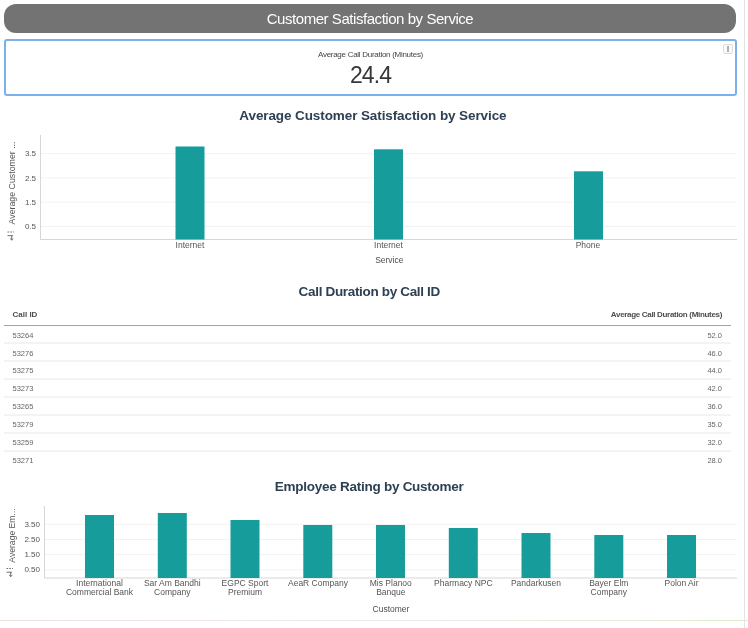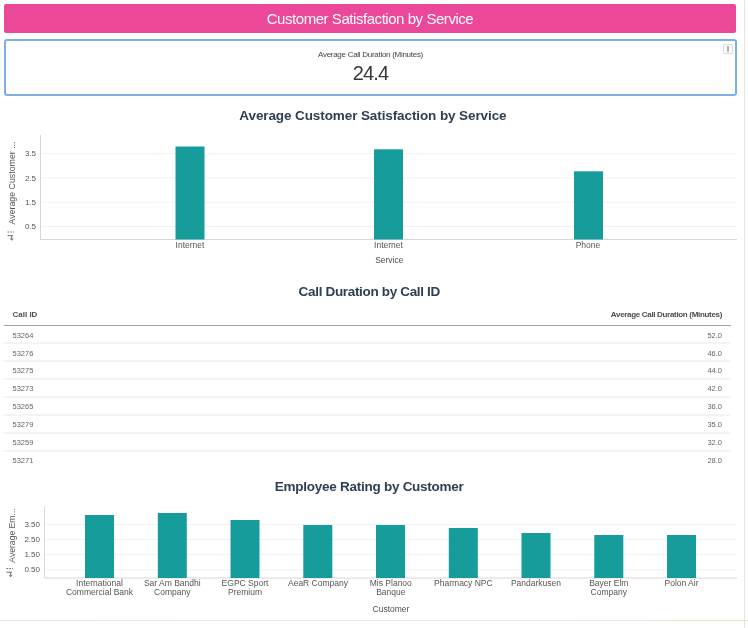--- a/index.html
+++ b/index.html
@@ -4,27 +4,27 @@
 <style>
   html,body{margin:0;padding:0;background:#fff;}
   body{font-family:"Liberation Sans", sans-serif;}
   #page{position:relative;width:748px;height:628px;overflow:hidden;background:#fff;}
   .abs{position:absolute;}
 </style>
 </head>
 <body>
 <div id="page">
 
-  <div class="abs" style="left:4px;top:4px;width:732px;height:29px;background:#ec4899;border-radius:2px;">
+  <div class="abs" style="left:4px;top:4px;width:732px;height:29px;background:#737373;border-radius:12px;">
     <div style="text-align:center;line-height:29px;color:#fff;font-size:15px;letter-spacing:-0.45px;">Customer Satisfaction by Service</div>
   </div>
 
   <div class="abs" style="left:4px;top:39px;width:729px;height:53px;border:2px solid #7db0ea;border-radius:3px;background:#fff;">
     <div style="text-align:center;margin-top:9px;font-size:8px;letter-spacing:-0.28px;color:#444;">Average Call Duration (Minutes)</div>
-    <div style="text-align:center;margin-top:3px;font-size:20px;letter-spacing:-0.9px;color:#37373b;">24.4</div>
+    <div style="text-align:center;margin-top:3px;font-size:23px;letter-spacing:-0.9px;color:#37373b;">24.4</div>
     <div style="position:absolute;right:2px;top:3px;width:8px;height:8px;border:1px solid #dcdcdc;border-radius:2px;background:#fbfbfb;line-height:0;">
       <svg width="8" height="8">
           <circle cx="4" cy="2" r="0.8" fill="#555"></circle>
           <circle cx="4" cy="4" r="0.8" fill="#555"></circle>
           <circle cx="4" cy="6" r="0.8" fill="#555"></circle>
         </svg>
     </div>
   </div>
 
   <svg class="abs" style="left:0;top:0;" width="748" height="628" font-family="Liberation Sans, sans-serif">

